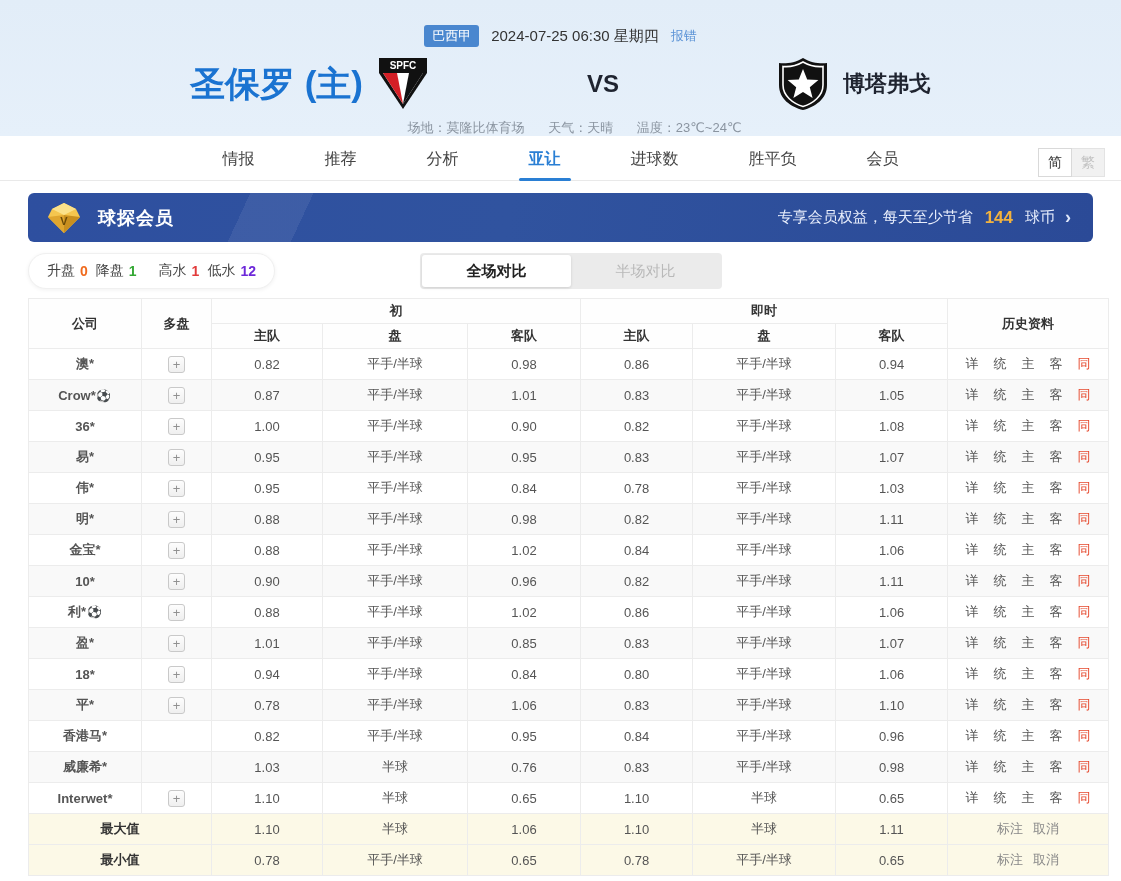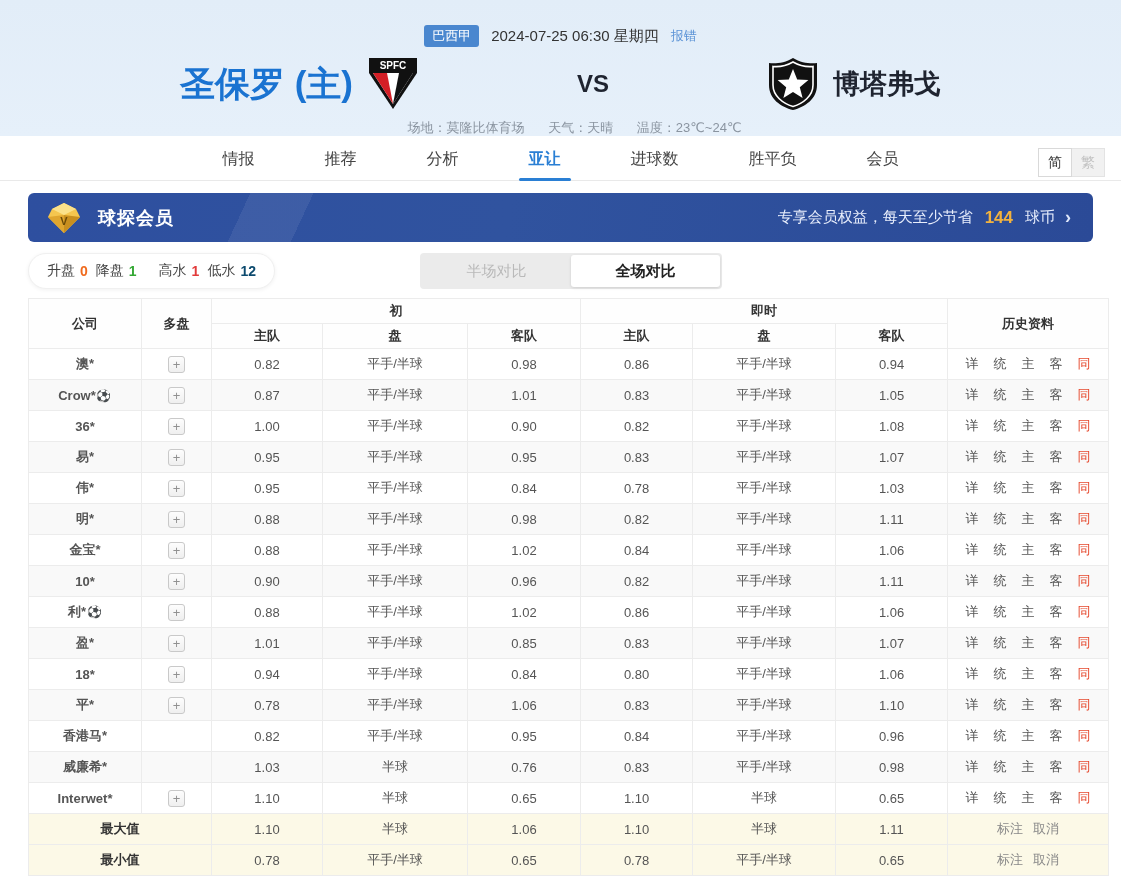--- a/index.html
+++ b/index.html
@@ -6,21 +6,21 @@
   html,body { width:1121px; height:881px; overflow:hidden; background:#fff;
               font-family:"Liberation Sans","DejaVu Sans",sans-serif; color:#333; }
 
   
   .match-header { height:136px; background:linear-gradient(180deg,#e2edf8 0%,#e6f0fa 100%); position:relative; }
   .mh-topline { display:flex; justify-content:center; align-items:center; gap:12px; padding-top:25px; font-size:15px; color:#333; }
   .league-badge { background:#4a87cf; color:#fff; font-size:13px; padding:2px 8px; border-radius:3px; }
   .report-link { color:#5b93d6; font-size:13px; cursor:pointer; }
   .mh-teams { display:flex; justify-content:center; align-items:center; margin-top:8px; height:58px; }
   .team-home-name { color:#1a73d1; font-size:35px; font-weight:bold; margin-right:14px; }
-  .team-away-name { color:#1f2430; font-size:27px; font-weight:bold; margin-left:14px; }
+  .team-away-name { color:#1f2430; font-size:22px; font-weight:bold; margin-left:14px; }
   .vs-text { font-size:24px; font-weight:bold; color:#1f2430; margin:0 158px; }
   .team-logo { width:52px; height:54px; }
   .mh-meta { text-align:center; font-size:13px; color:#8a94a0; margin-top:6px;padding-left:28px; }
   .mh-meta span { margin:0 10px; }
 
   
   .nav-bar { height:45px; background:#fff; border-bottom:1px solid #e9e9e9; position:relative; display:flex; align-items:center; justify-content:center; }
   .nav-tabs { display:flex; gap:66px; }
   .nav-tab { font-size:16px; color:#444; cursor:pointer; padding:13px 2px 11px; position:relative; }
   .nav-tab.active { color:#2a7fd4; font-weight:bold; }
@@ -150,26 +150,26 @@
       <span class="trend-item">
         <span>降盘</span>
         <span class="trend-val" style="color: rgb(53, 168, 53);">1</span>
       </span>
       <span class="trend-item group-gap">
         <span>高水</span>
         <span class="trend-val" style="color: rgb(226, 59, 59);">1</span>
       </span>
       <span class="trend-item">
         <span>低水</span>
-        <span class="trend-val" style="color: #0c4a6e;">12</span>
+        <span class="trend-val" style="color: #6d28d9;">12</span>
       </span>
     </div>
   <div class="view-toggle">
+    <div class="view-btn active">全场对比</div>
     <div class="view-btn inactive">半场对比</div>
-    <div class="view-btn active">全场对比</div>
   </div>
 </div>
 
 <div class="odds-table-wrap">
   <table class="odds">
     <colgroup>
       <col style="width:113px">
         <col style="width:70px">
       <col style="width:111px">
         <col style="width:145px">

